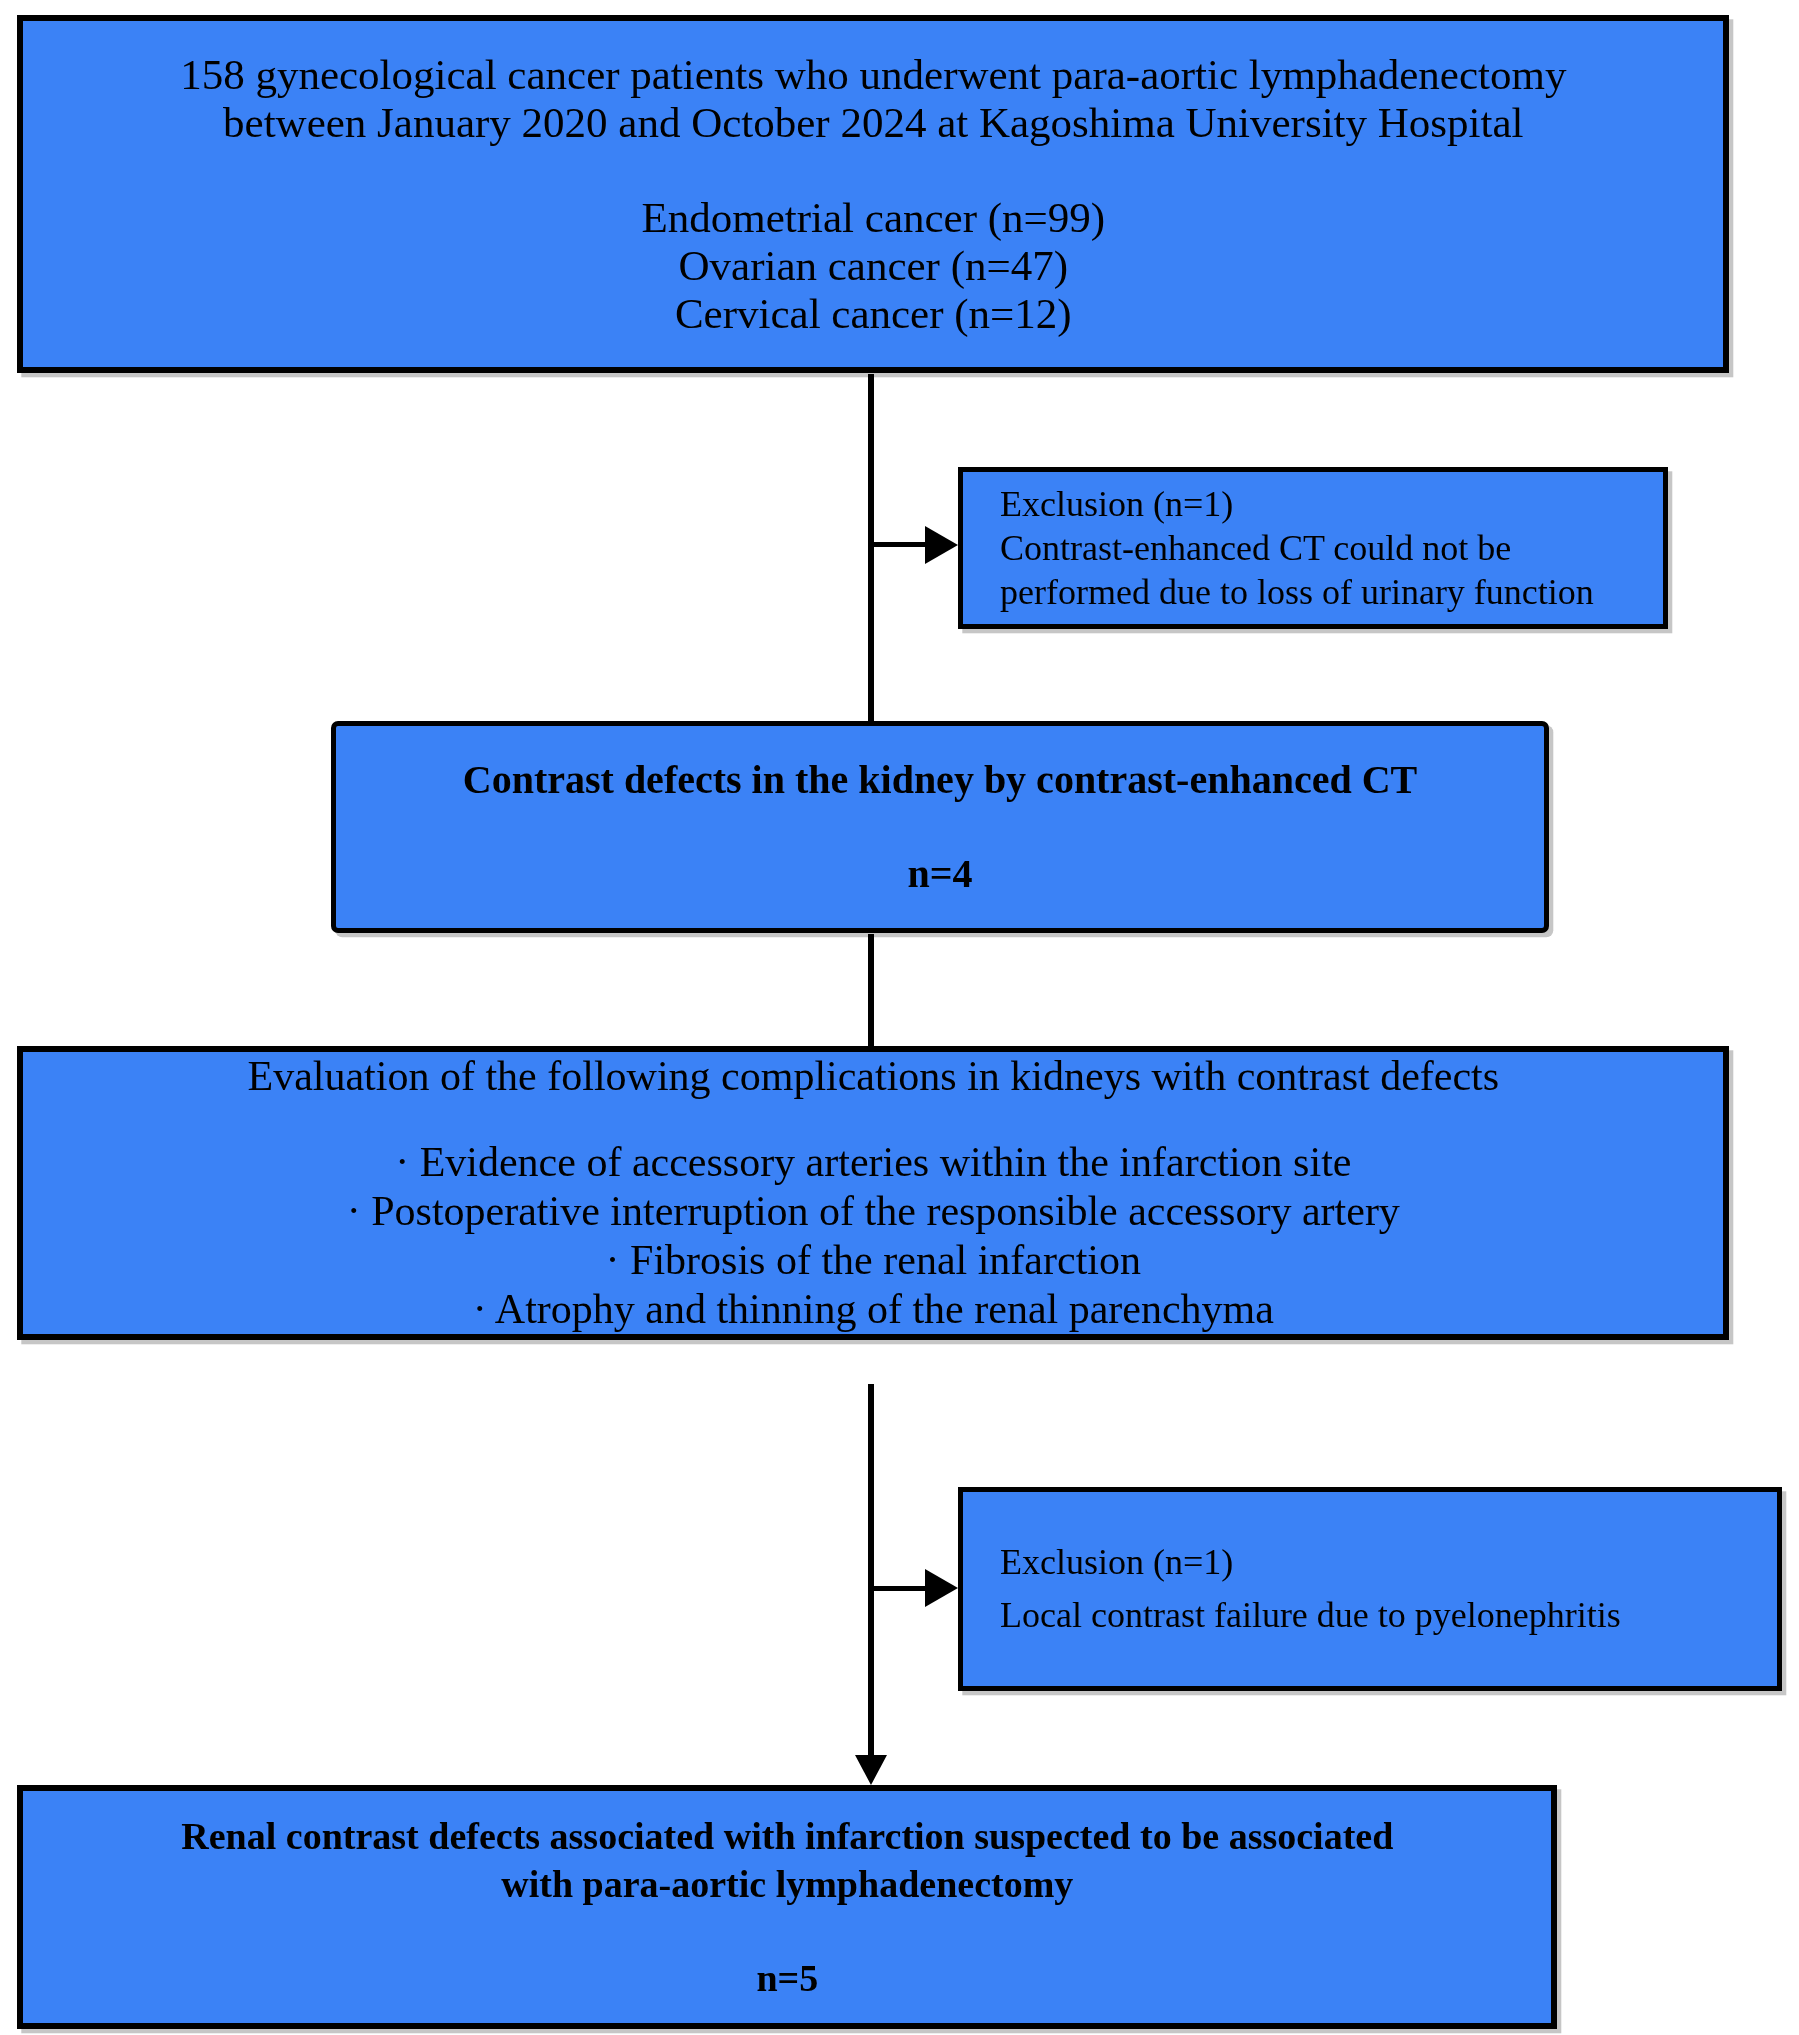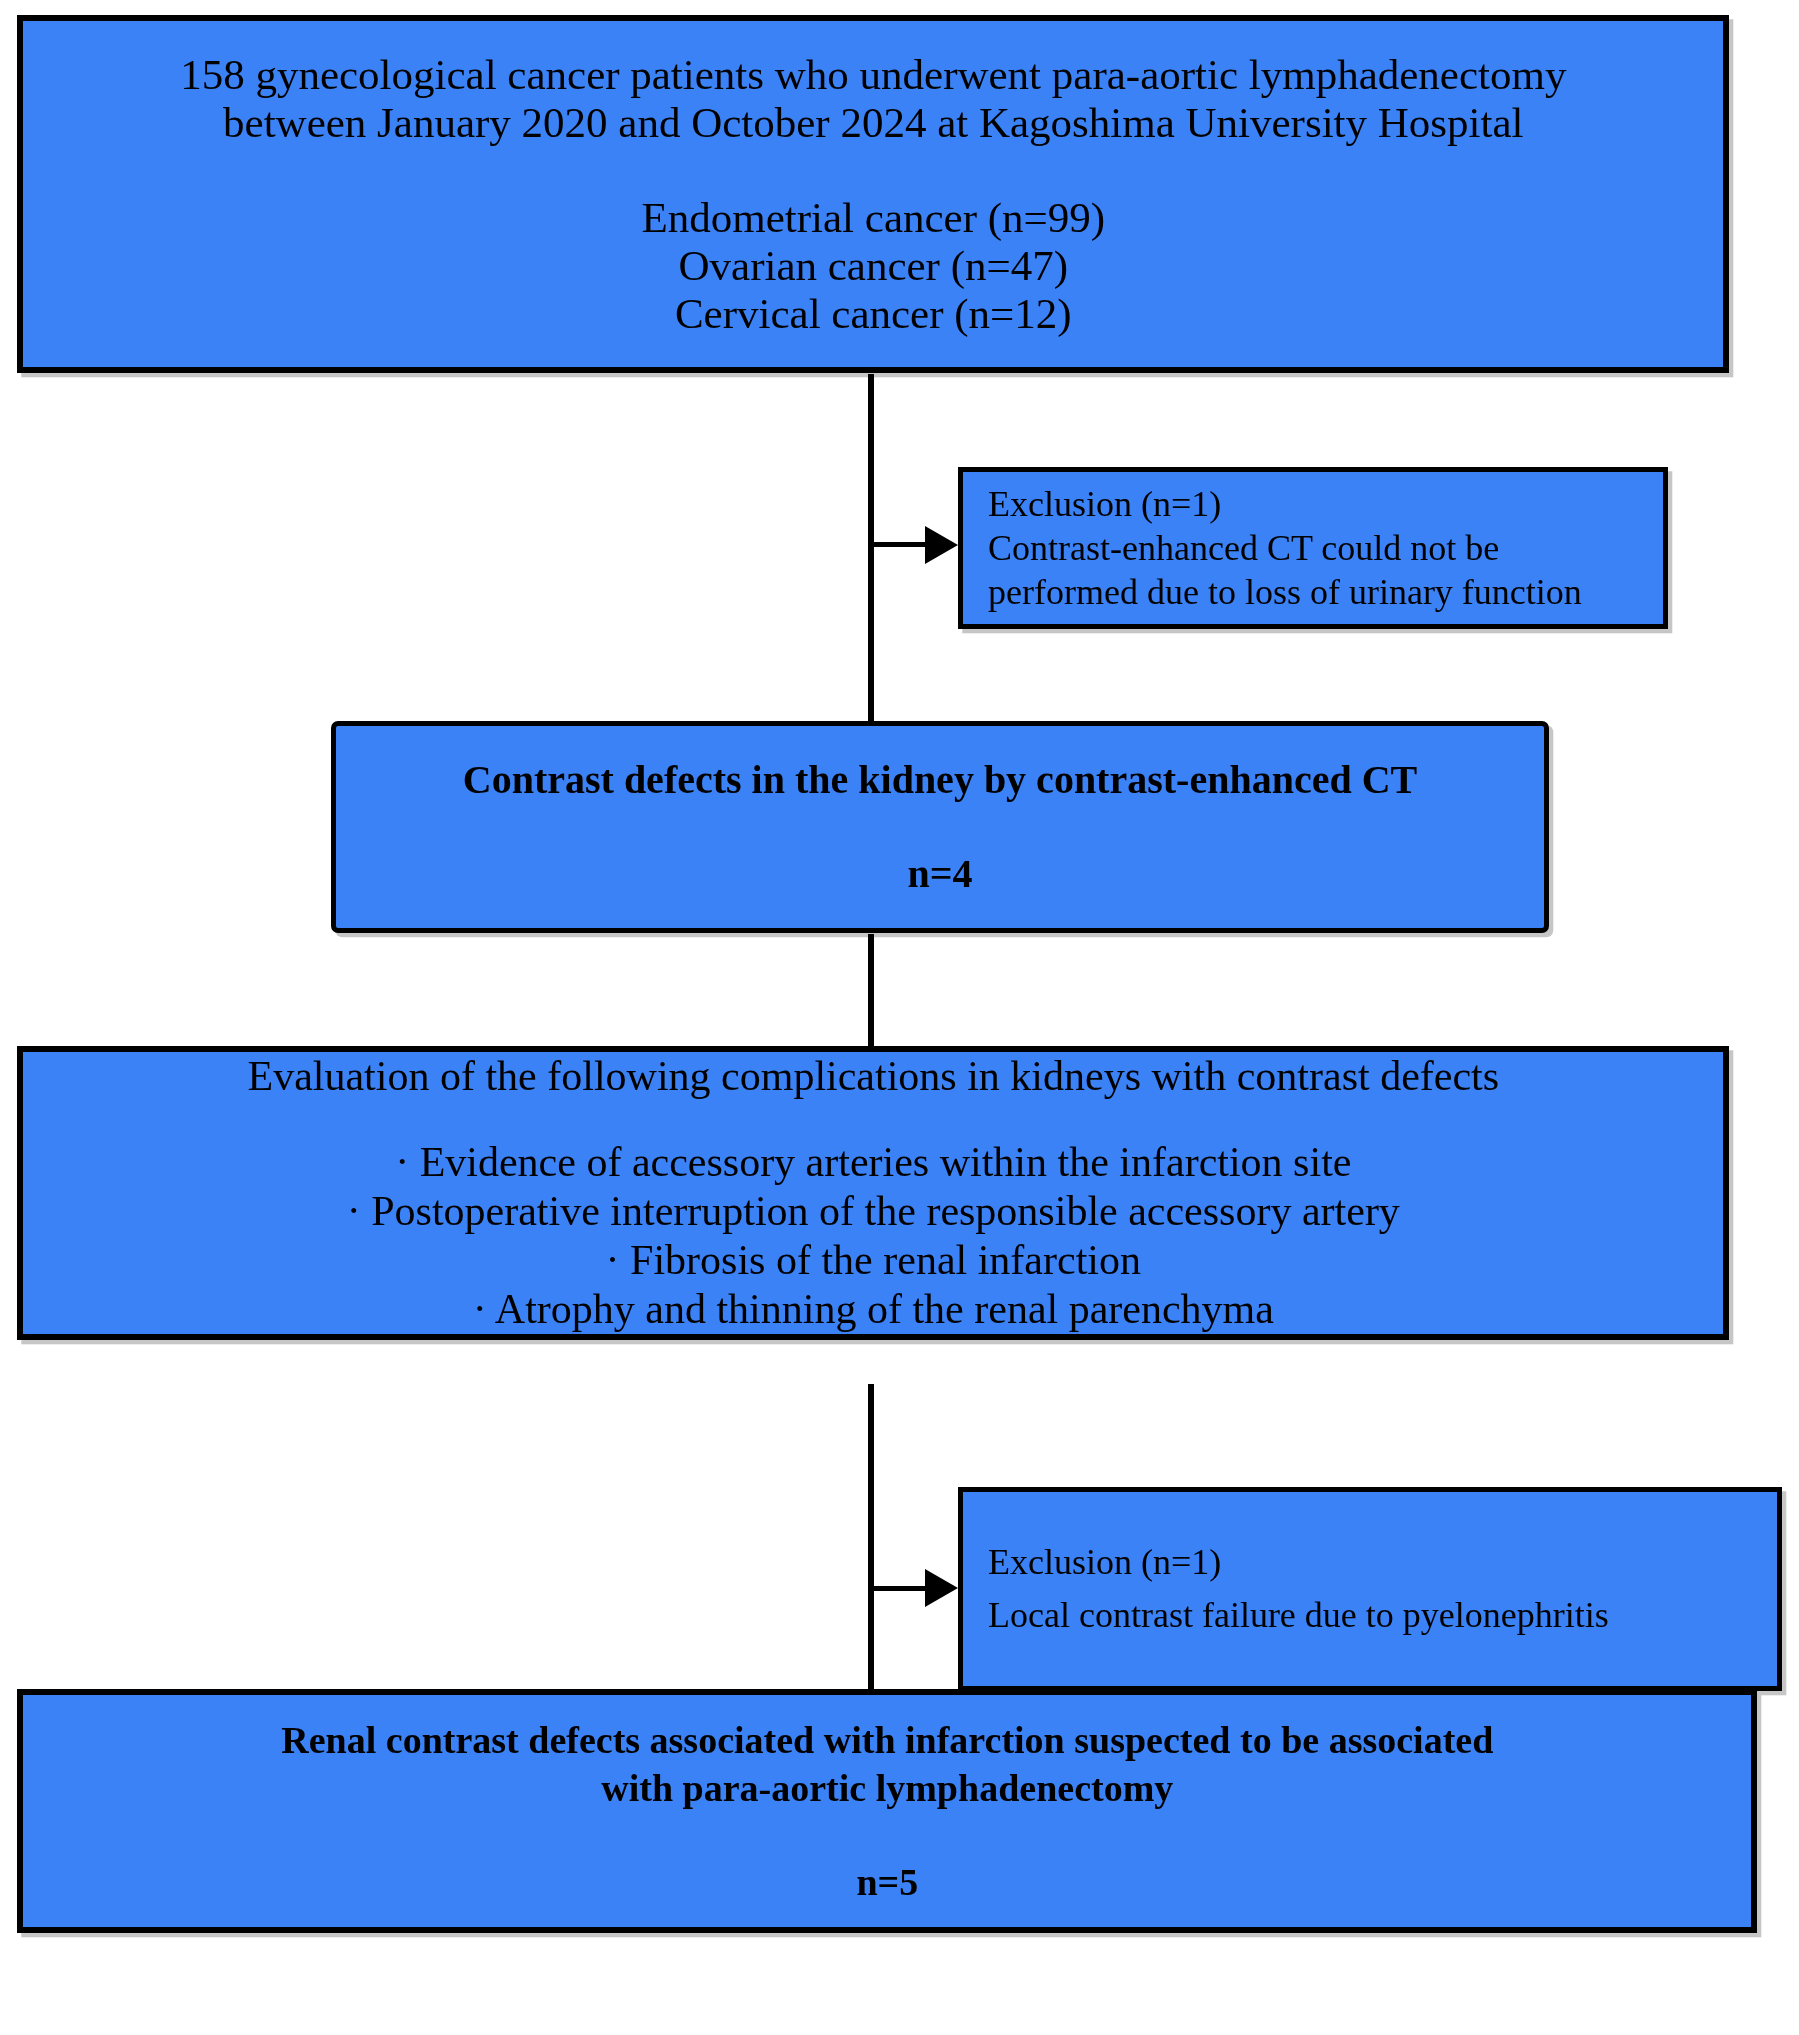--- a/index.html
+++ b/index.html
@@ -28,21 +28,21 @@
   }
   .box.centered { text-align: center; align-items: center; }
   .box.leftpad  { text-align: left; }
   .line   { font-size: 43px; line-height: 48px; white-space: nowrap; }
   .bullet { font-size: 42px; line-height: 49px; white-space: nowrap; }
   .spacer-lg { height: 47px; }
   .spacer-md { height: 46px; }
   #box-contrast { border-width: 5.6px; }
   #box-contrast .line { font-size: 40px; font-weight: bold; }
   #box-outcome .line { font-size: 38px; font-weight: bold; }
-  .excl-box { border-width: 5px; padding-left: 25px; padding-right: 6.2px; }
+  .excl-box { border-width: 5px; padding-left: 37px; padding-right: 6.2px; }
   .excl-box .line { font-size: 36px; line-height: 44px; }
   #box-exclusion2 .line { line-height: 53px; }
   .connector-v, .connector-h {
     position: absolute;
     background: #000000;
   }
   .arrowhead { position: absolute; width: 0; height: 0; }
   .arrowhead.right {
     border-top: 19px solid transparent;
     border-bottom: 19px solid transparent;
@@ -101,21 +101,21 @@
   <div class="connector-h" style="left:871px; top:1586px; width:56px; height:5px;"></div>
   <div class="arrowhead right" style="left:925px; top:1569px;"></div>
 
   <div class="box leftpad excl-box" id="box-exclusion2" style="left:958px; top:1487px; width:824px; height:204px;">
     <div class="line">Exclusion (n=1)</div>
     <div class="line">Local contrast failure due to pyelonephritis</div>
   </div>
 
   <div class="arrowhead down" style="left:855px; top:1755px;"></div>
 
-  <div class="box centered" id="box-outcome" style="left:17.3px; top:1689px; width:1740px; height:244px;">
+  <div class="box centered" id="box-outcome" style="left:17.3px; top:1785px; width:1540px; height:244px;">
     <div class="line">Renal contrast defects associated with infarction suspected to be associated</div>
     <div class="line">with para-aortic lymphadenectomy</div>
     <div class="spacer-md"></div>
     <div class="line">n=5</div>
   </div>
 
 </div>
 
 
 </body></html>

